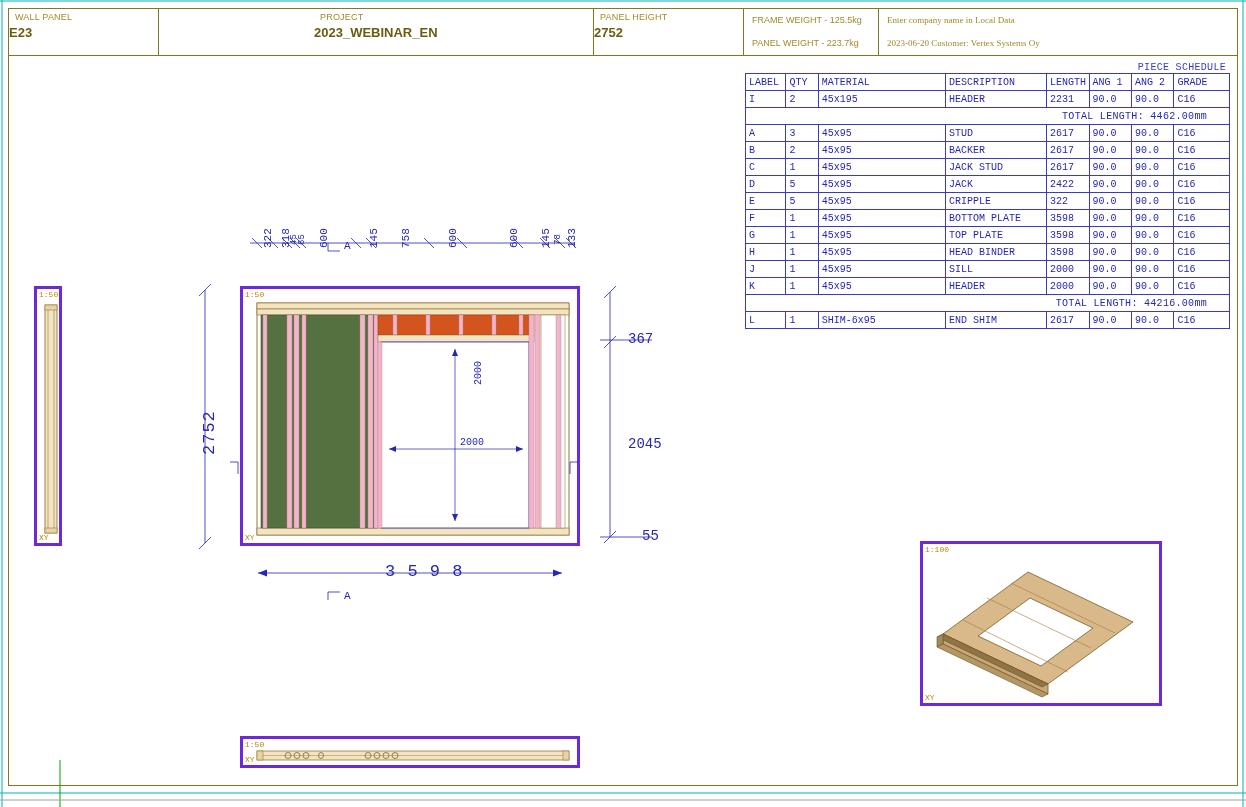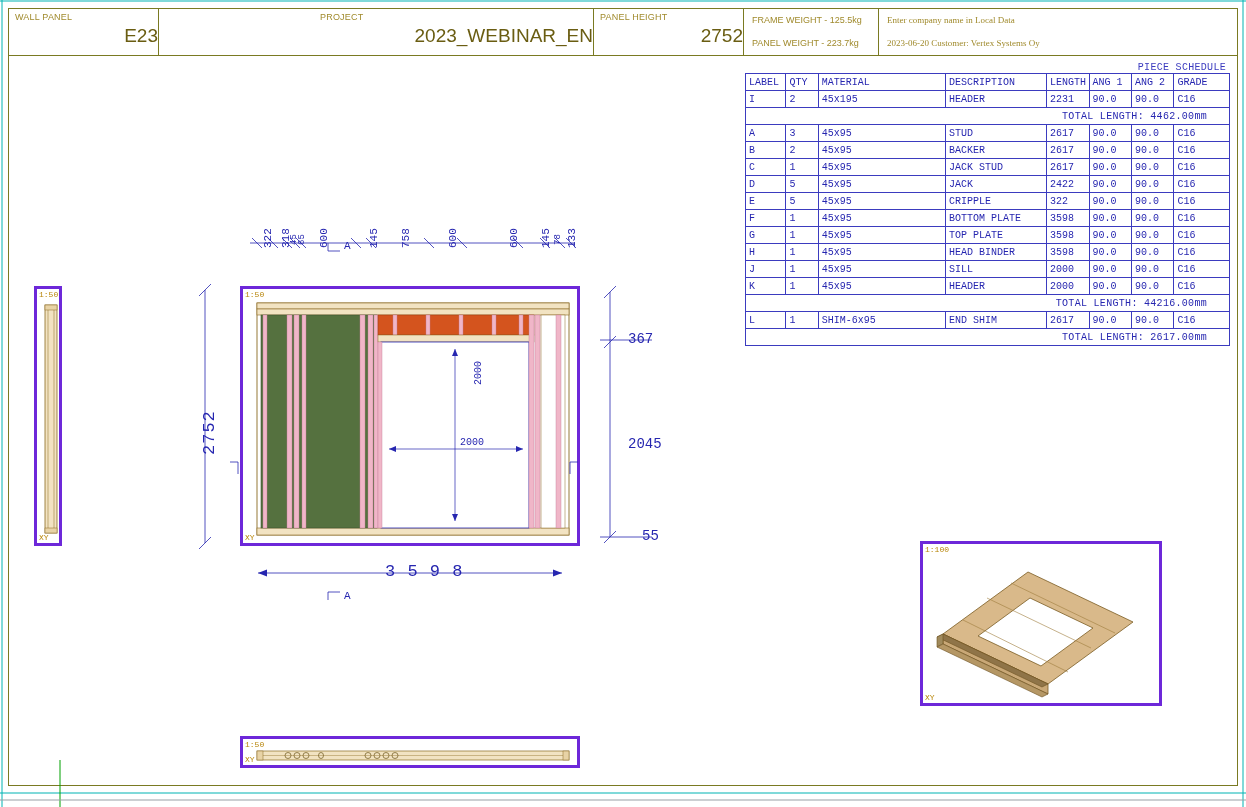--- a/index.html
+++ b/index.html
@@ -46,23 +46,24 @@
     top: 3px;
     font-size: 9px;
     color: #a08a2c;
     letter-spacing: .2px;
   }
   .tb-value {
     position: absolute;
     left: 0;
     right: 0;
     top: 16px;
-    text-align: right;
-    font-size: 19px;
+    text-align: left;
+    font-size: 13px;
     color: #6a5d12;
+    font-weight: bold;
   }
   .tb-line {
     position: absolute;
     left: 8px;
     font-size: 9px;
     color: #a08a2c;
   }
 
   
   .frame {
@@ -341,23 +342,20 @@
         <tr>
           <td>L</td>
           <td>1</td>
           <td>SHIM-6x95</td>
           <td>END SHIM</td>
           <td>2617</td>
           <td>90.0</td>
           <td>90.0</td>
           <td>C16</td>
         </tr>
-        <tr class="total bordered">
-          <td colspan="8">TOTAL LENGTH:   2617.00mm</td>
-        </tr>
       </tbody>
     </table>
   </div>
 
   <div class="viewbox" id="edge-view">
     <div class="viewtag tl">1:50</div>
     <div class="viewtag bl">XY</div>
     <svg width="28" height="260" viewBox="0 0 28 260">
       <rect x="8" y="16" width="12" height="228" fill="#f2e3c2" stroke="#8a6a22" stroke-width="0.8"></rect>
       <line x1="11" y1="16" x2="11" y2="244" stroke="#8a6a22" stroke-width="0.5"></line>

